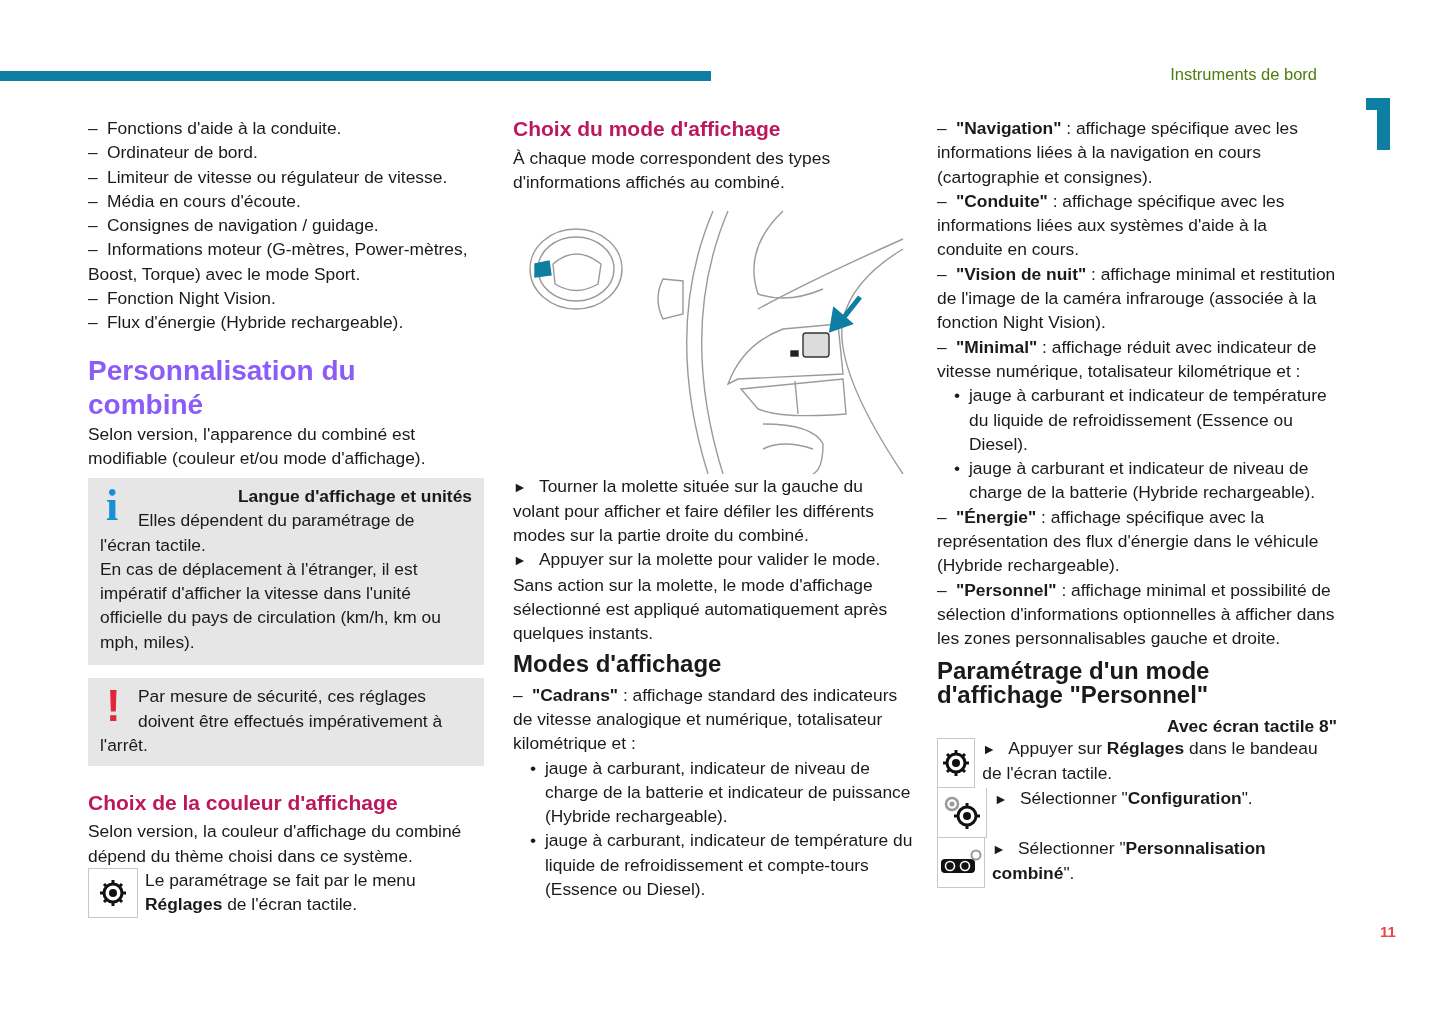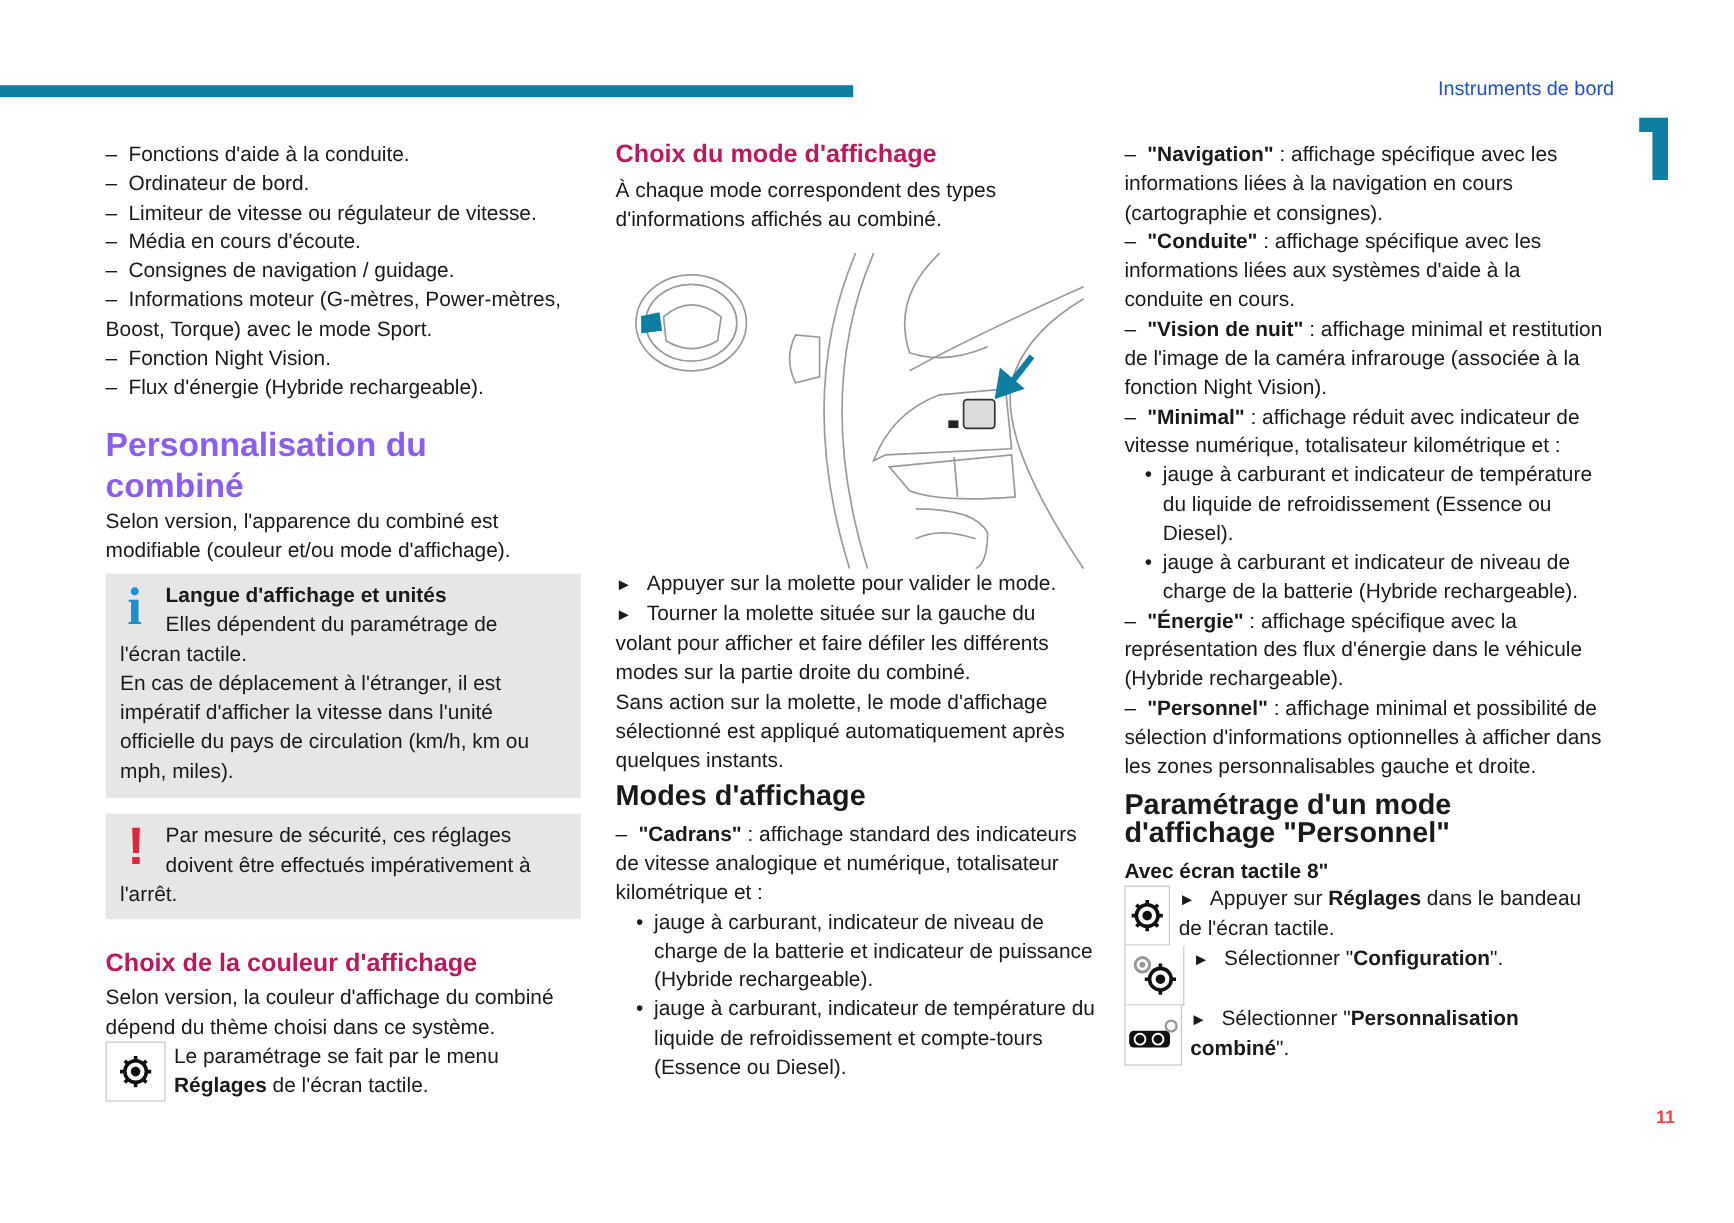--- a/index.html
+++ b/index.html
@@ -1,33 +1,33 @@
 <!DOCTYPE html>
 <html><head>
 <meta charset="utf-8">
 <style>
   * { box-sizing: border-box; margin: 0; padding: 0; }
   html, body { width: 1445px; height: 1019px; background: #ffffff; overflow: hidden; }
   body { position: relative; font-family: "Liberation Sans", sans-serif; color: #1a1a1a; }
   .top-bar { position: absolute; left: 0; top: 71px; width: 711px; height: 10px; background: #0e7ea3; }
-  .running-head { position: absolute; right: 100px; top: 65px; font-size: 16.5px; color: #1d4ed8; }
+  .running-head { position: absolute; right: 128px; top: 65px; font-size: 16.5px; color: #4d7c0f; }
   .chapter-num { position: absolute; left: 1364px; top: 98px; width: 28px; height: 52px; }
   .page-num { position: absolute; left: 1380px; top: 923px; font-size: 15px; font-weight: bold; color: #ef4444; }
 
   .col { position: absolute; top: 116px; font-size: 17.4px; line-height: 24.3px; }
   .col1 { left: 88px; width: 396px; }
   .col2 { left: 513px; width: 400px; }
   .col3 { left: 937px; width: 400px; }
 
   .dash-item { display: block; }
   .dash-item .dash { display: inline-block; width: 19px; }
   .h1 { font-size: 28px; font-weight: bold; line-height: 34px; margin-top: 19px; color: #8b5cf6; }
   .h2 { font-size: 21px; font-weight: bold; line-height: 26px; color: #be185d; }
   .h3 { font-size: 24px; font-weight: bold; line-height: 24px; color: #1a1a1a; }
-  .h4 { font-size: 17.4px; font-weight: bold; line-height: 24px; }
+  .h4 { font-size: 17.4px; font-weight: bold; line-height: 24px; text-align: right; }
   p { margin: 0; }
   b { font-weight: bold; }
 
   .note { background: #e6e6e6; padding: 6px 12px 10px 12px; position: relative; }
   .note .icon-glyph { position: absolute; left: 18px; top: 8px; font-weight: bold; }
   .note .indent { padding-left: 38px; }
   .info-icon { color: #1a8fd6; font-size: 44px; line-height: 40px; font-family: "Liberation Serif", serif; }
   .warn-icon { color: #e0263a; font-size: 44px; line-height: 40px; }
 
   .icon-box { width: 50px; height: 50px; border: 1px solid #c8c8c8; display: flex; align-items: center; justify-content: center; background: #fff; }
@@ -132,22 +132,22 @@
 
       <rect x="290" y="124" width="26" height="24" rx="3" fill="#dcdcdc" stroke="#333"></rect>
       <rect x="278" y="142" width="7" height="5" fill="#222" stroke="#222"></rect>
 
       <path d="M347 88 L328 112 M322 102 L319 120 L336 114 Z" stroke="#0e7ea3" stroke-width="5" fill="#0e7ea3"></path>
       <path d="M250 215 Q300 215 310 235 Q310 260 300 265 M250 240 Q270 230 300 240"></path>
     </svg>
   </div>
 
   <div>
+    <p><span class="arrow">►</span><span>Tourner la molette située sur la gauche du volant pour afficher et faire défiler les différents modes sur la partie droite du combiné.</span></p>
     <p><span class="arrow">►</span><span>Appuyer sur la molette pour valider le mode.</span></p>
-    <p><span class="arrow">►</span><span>Tourner la molette située sur la gauche du volant pour afficher et faire défiler les différents modes sur la partie droite du combiné.</span></p>
     <p>Sans action sur la molette, le mode d'affichage sélectionné est appliqué automatiquement après quelques instants.</p>
   </div>
 
   <div class="h3" style="margin-top:6px;">Modes d'affichage</div>
   <p style="margin-top:7px;"><span class="dash" style="display:inline-block;width:19px;">–</span><b>"Cadrans"</b><span> : affichage standard des indicateurs de vitesse analogique et numérique, totalisateur kilométrique et :</span></p>
   <span class="bullet">jauge à carburant, indicateur de niveau de charge de la batterie et indicateur de puissance (Hybride rechargeable).</span>
   <span class="bullet">jauge à carburant, indicateur de température du liquide de refroidissement et compte-tours (Essence ou Diesel).</span>
 </div>
 
 <div class="col col3">

